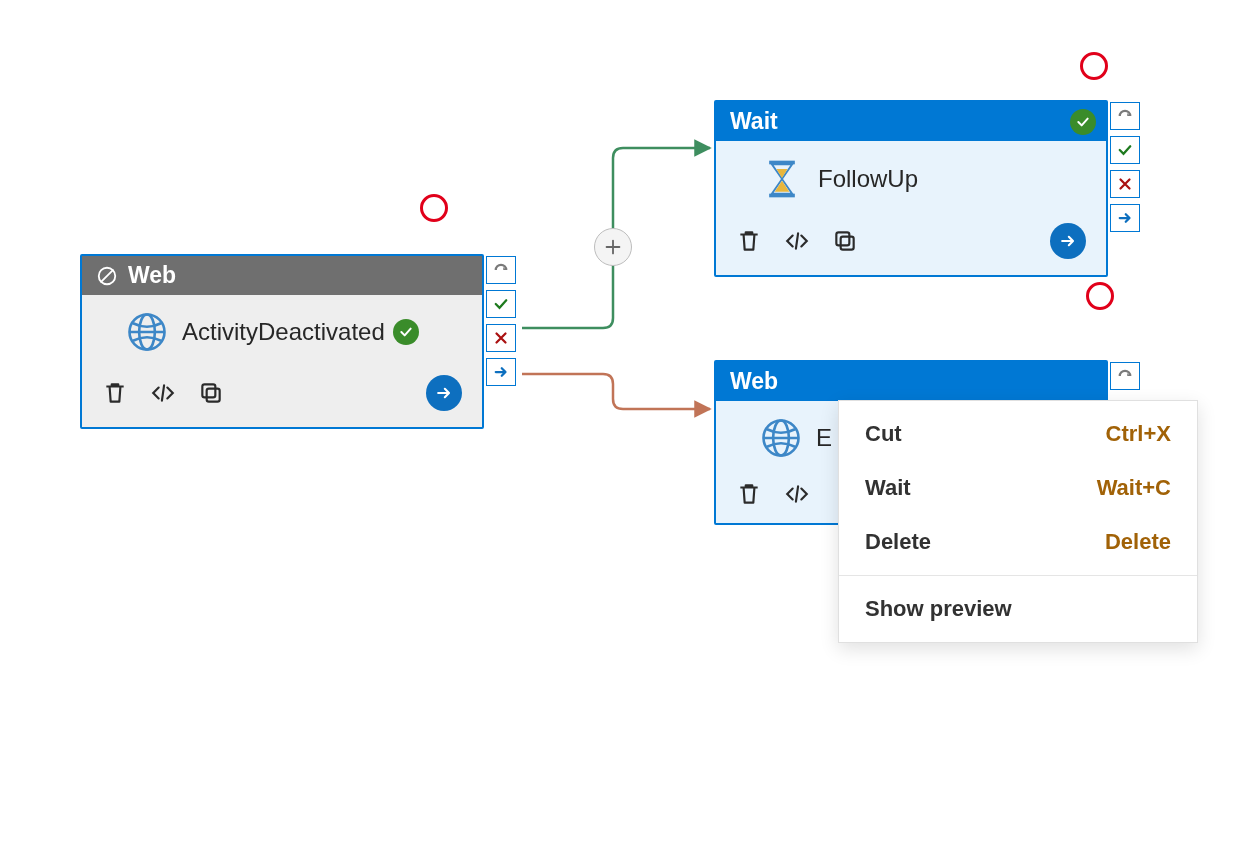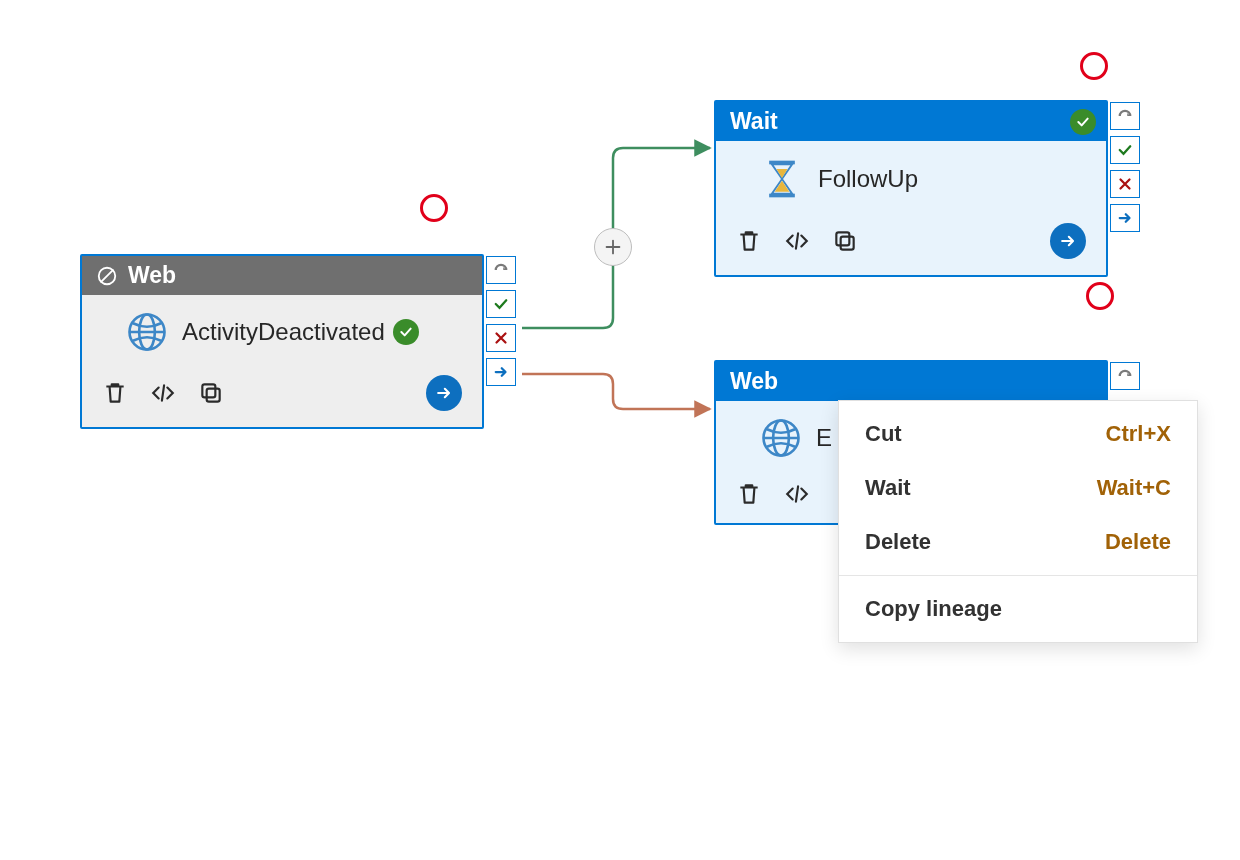--- a/index.html
+++ b/index.html
@@ -365,17 +365,17 @@
     <div class="menu-item">
       <span>Wait</span>
       <span class="shortcut">Wait+C</span>
     </div>
     <div class="menu-item">
       <span>Delete</span>
       <span class="shortcut">Delete</span>
     </div>
     <div class="menu-divider"></div>
     <div class="menu-item">
-      <span>Copy lineage</span>
+      <span>Show preview</span>
     </div>
   </div>
 
 </div>
 
 </body></html>

